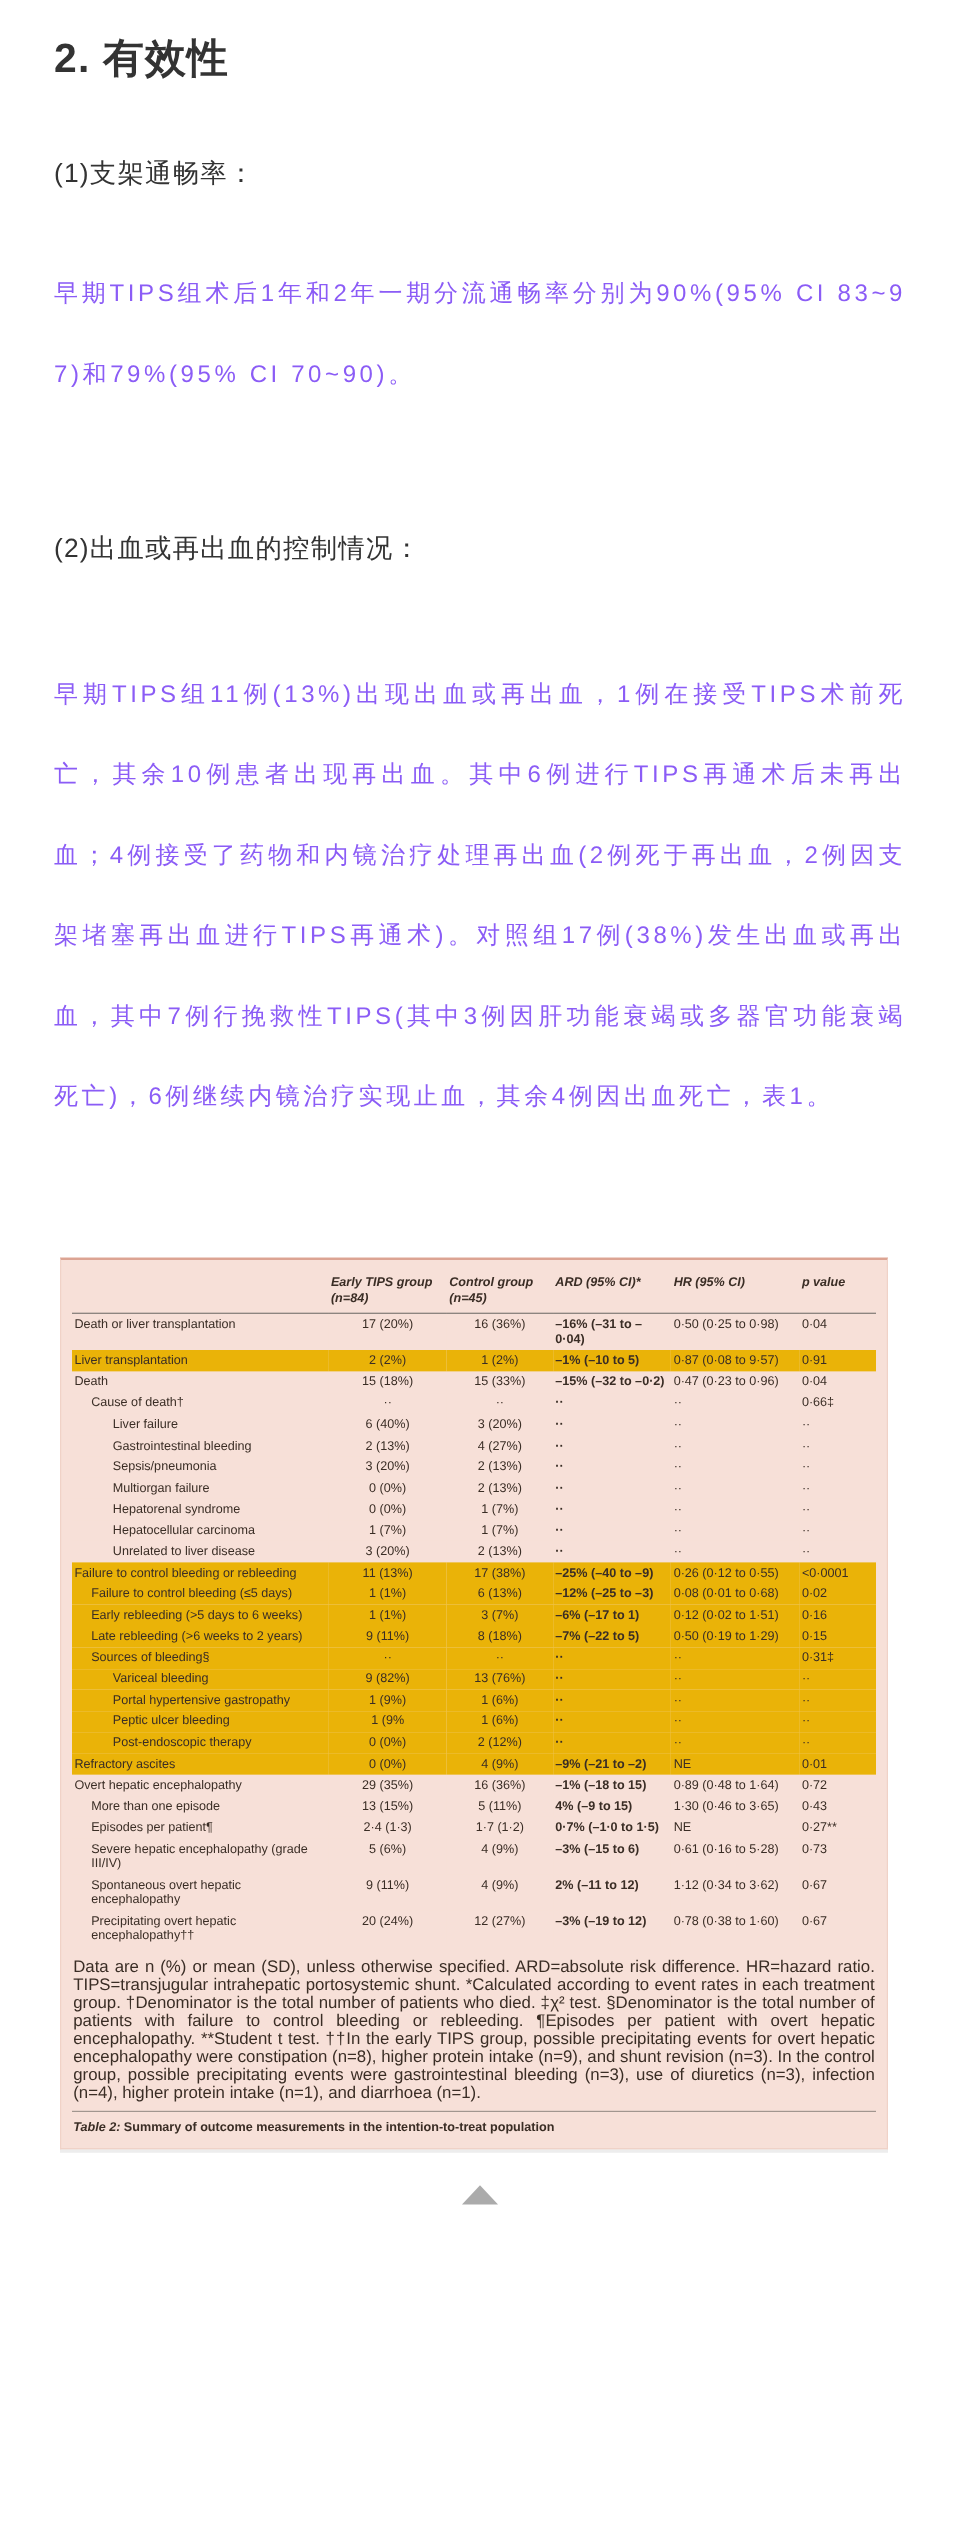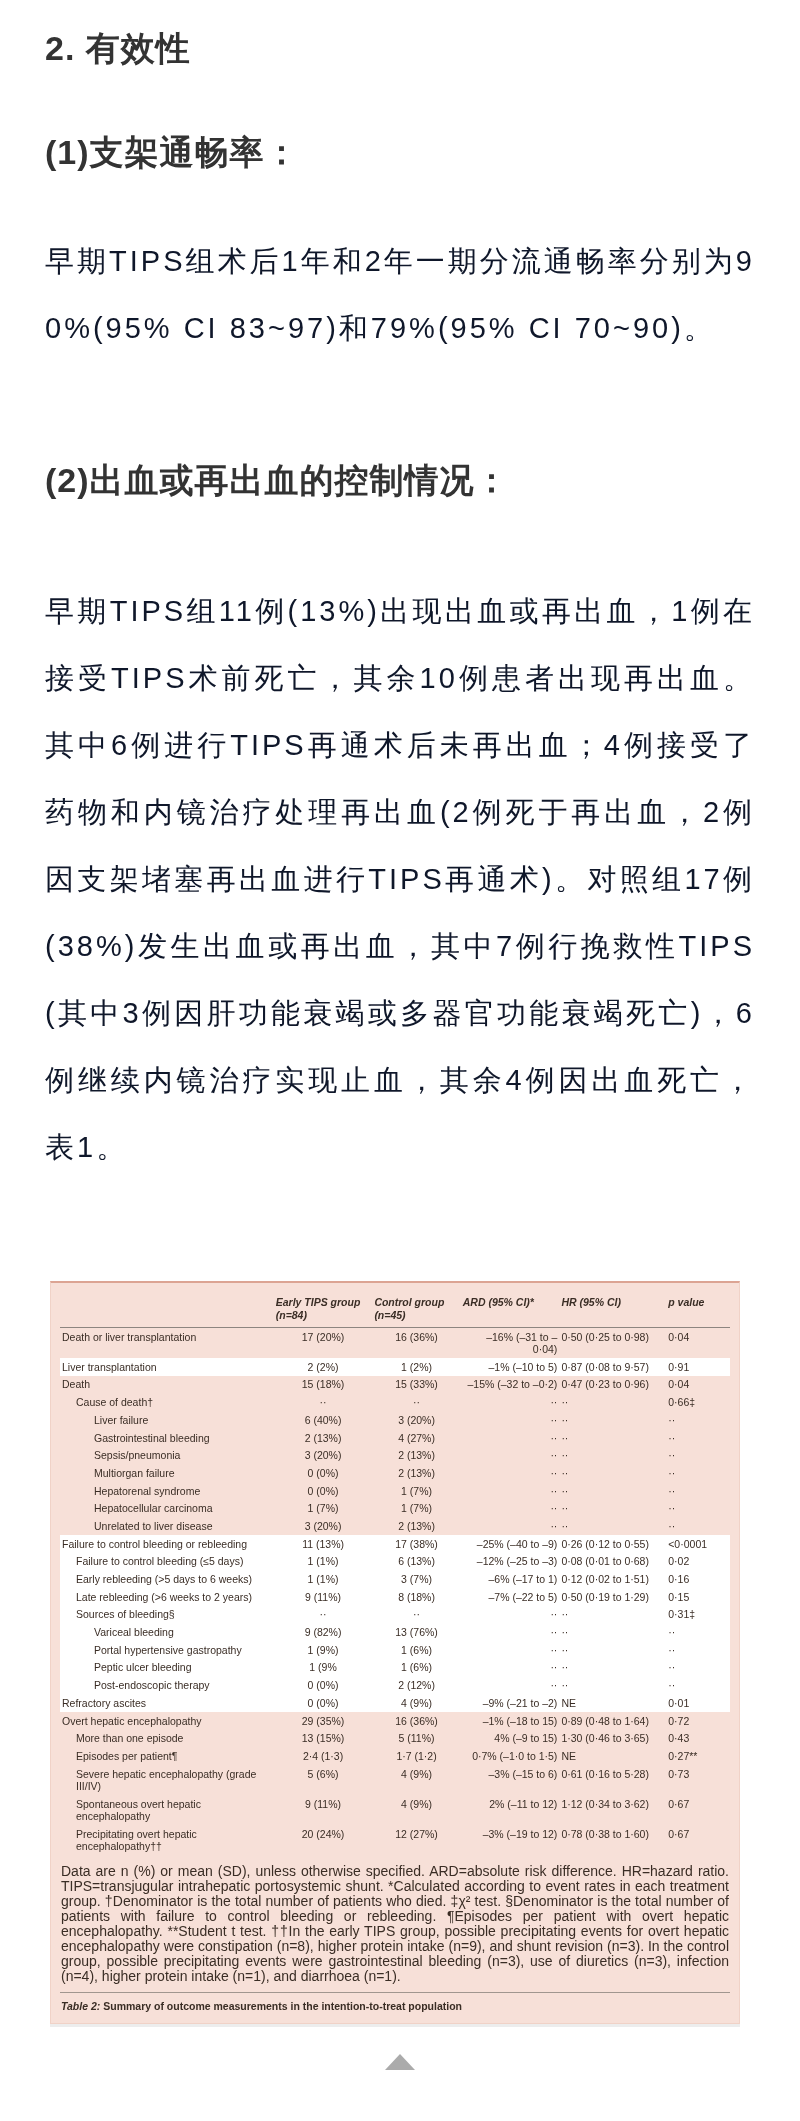--- a/index.html
+++ b/index.html
@@ -5,25 +5,25 @@
   * { margin:0; padding:0; box-sizing:border-box; }
   html,body { background:#ffffff; }
   body {
     width:800px; height:2121px; overflow:hidden;
     font-family:"Liberation Sans", sans-serif;
     color:#3d3d3d;
   }
   .content { padding:0 45px; }
 
   .h1 { font-size:34px; font-weight:bold; color:#333333; margin-top:26px; letter-spacing:1px; }
-  .h2 { font-size:34px; font-weight:bold; color:#333333; letter-spacing:1px; }
+  .h2 { font-size:22px; font-weight:normal; color:#333333; letter-spacing:1px; }
   .h2a { margin-top:58px; }
   .h2b { margin-top:96px; }
   .para {
-    font-size:29px; line-height:67px; color:#0f172a;
+    font-size:20px; line-height:67px; color:#8b5cf6;
     text-align:justify; letter-spacing:3px; word-break:break-all;
   }
   .p1 { margin-top:52px; }
   .p2 { margin-top:74px; }
 
   
   .table-wrap {
     margin:100px 0 0 5px;
     width:690px;
     background:#f7e0d8;
@@ -43,25 +43,25 @@
     border-bottom:1.5px solid #8d8580;
     font-style:italic;
   }
   table.outcomes thead th.c0 { padding-left:2px; }
   table.outcomes td { padding:2.6px 2px; vertical-align:top; }
   td.lbl { text-align:left; }
   td.lbl.ind0 { padding-left:2px; }
   td.lbl.ind1 { padding-left:16px; }
   td.lbl.ind2 { padding-left:34px; }
   td.c1, td.c2 { text-align:center; }
-  td.c3 { text-align:right; padding-right:8px; }
+  td.c3 { text-align:left; padding-right:8px;font-weight:bold; }
   td.c4 { text-align:left; padding-left:2px; }
   td.c5 { text-align:left; padding-left:2px; }
   tr.band-pink { background:#f7e0d8; }
-  tr.band-white { background:#ffffff; }
+  tr.band-white { background:#eab308; }
 
   .footnote {
     font-size:14px; line-height:15px; color:#3a2d25;
     padding:8px 1px 6px 1px; text-align:justify;
   }
   .tbl-rule { border:none; border-top:1px solid #a1968f; margin:2px 0 0 0; }
   .tbl-caption { font-size:10.5px; font-weight:bold; padding:7px 1px 11px 1px; color:#3a2d25; }
   .tbl-caption .tlabel { font-style:italic; }
 
   .tri {

